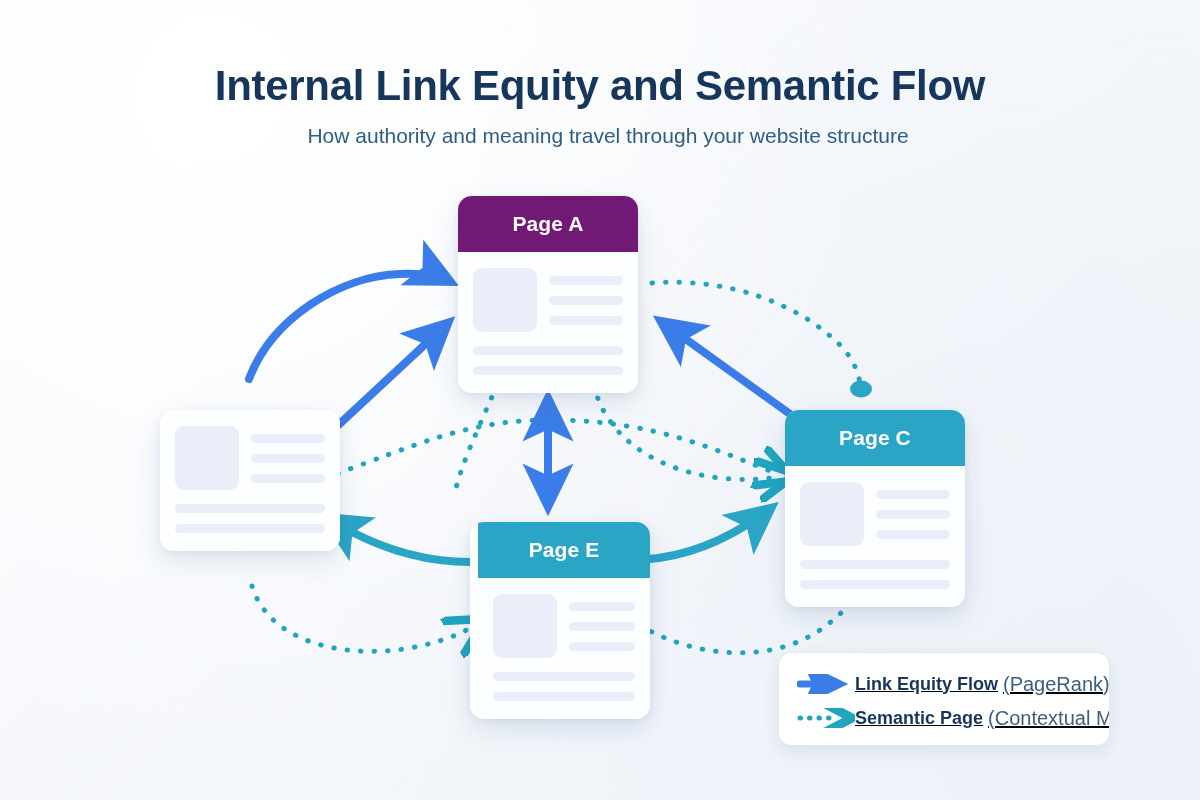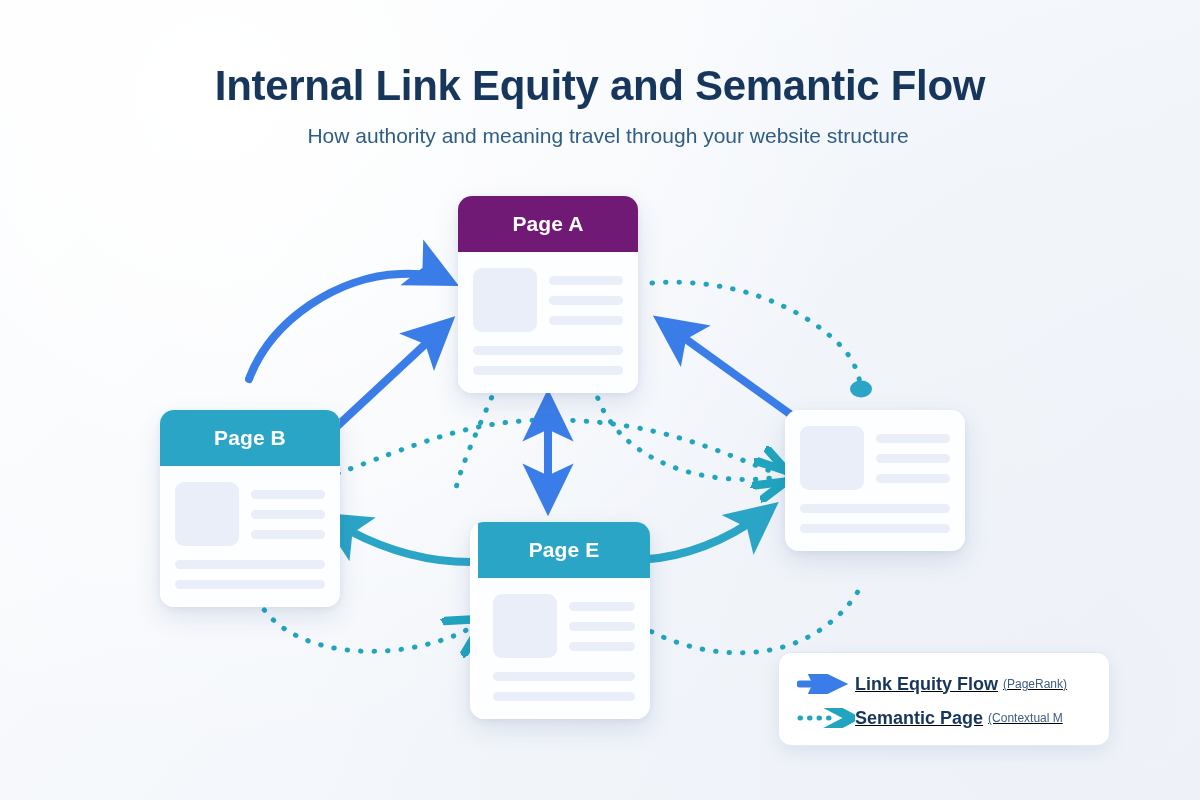--- a/index.html
+++ b/index.html
@@ -66,21 +66,21 @@
     background: #ffffff;
     border: 1px solid #e3e9f1;
     border-radius: 13px;
     box-shadow: 0 6px 18px rgba(40,80,140,0.10);
     padding: 14px 0 0 18px;
     overflow: hidden;
   }
   .legend-row { display: flex; align-items: center; height: 34px; white-space: nowrap; text-decoration: underline; }
   .legend-glyph { width: 58px; flex: 0 0 auto; height: 20px; }
   .legend-text { font-size: 18px; font-weight: 700; color: #17365c; }
-  .legend-note { font-size: 12px; font-weight: 400; color: #3b5e82; margin-left: 5px; }
+  .legend-note { font-size: 20px; font-weight: 400; color: #3b5e82; margin-left: 5px; }
 </style>
 </head>
 <body>
 
 <div id="stage">
 
   <div id="title">Internal Link Equity and Semantic Flow</div>
   <div id="subtitle">How authority and meaning travel through your website structure</div>
 
   <svg id="edges" viewBox="0 0 1200 800">
@@ -147,40 +147,40 @@
         </div>
       </div>
       <div class="lines-bottom">
         <div class="ln"></div>
         <div class="ln"></div>
       </div>
     </div>
   </div>
 
   <div class="card" style="left:160px; top:410px;">
+    <div class="card-body">
+      <div class="body-top">
+        <div class="thumb"></div>
+        <div class="lines-right">
+          <div class="ln"></div>
+          <div class="ln"></div>
+          <div class="ln"></div>
+        </div>
+      </div>
+      <div class="lines-bottom">
+        <div class="ln"></div>
+        <div class="ln"></div>
+      </div>
+    </div>
+  </div>
+
+  <div class="card" style="left:785px; top:410px;">
     <div class="card-header" style="background:#2ba5c6;">
-      <span>Page B</span>
-    </div>
-    <div class="card-body">
-      <div class="body-top">
-        <div class="thumb"></div>
-        <div class="lines-right">
-          <div class="ln"></div>
-          <div class="ln"></div>
-          <div class="ln"></div>
-        </div>
-      </div>
-      <div class="lines-bottom">
-        <div class="ln"></div>
-        <div class="ln"></div>
-      </div>
-    </div>
-  </div>
-
-  <div class="card" style="left:785px; top:410px;">
+      <span>Page C</span>
+    </div>
     <div class="card-body">
       <div class="body-top">
         <div class="thumb"></div>
         <div class="lines-right">
           <div class="ln"></div>
           <div class="ln"></div>
           <div class="ln"></div>
         </div>
       </div>
       <div class="lines-bottom">

